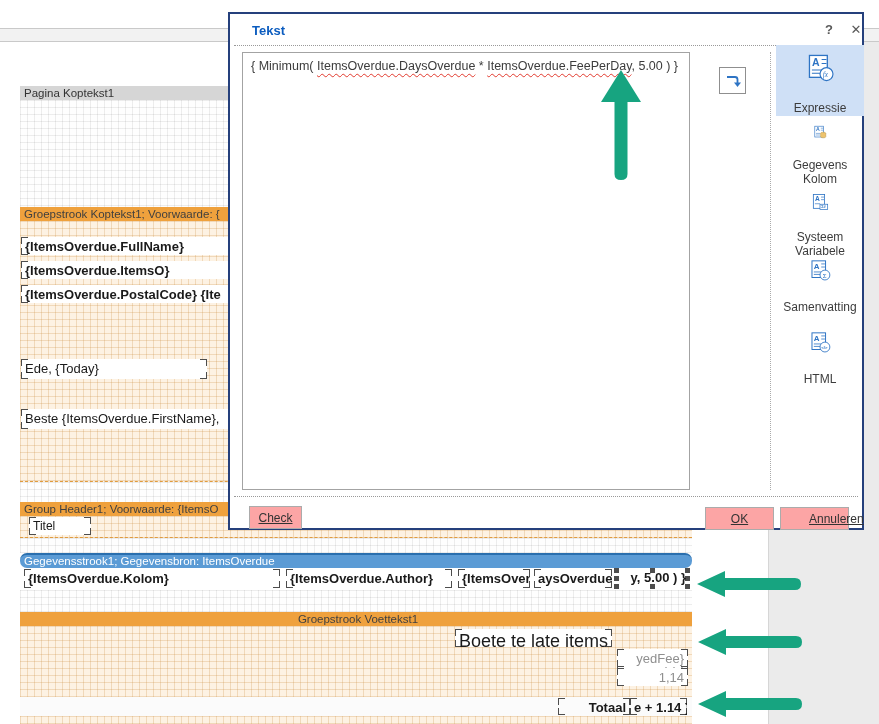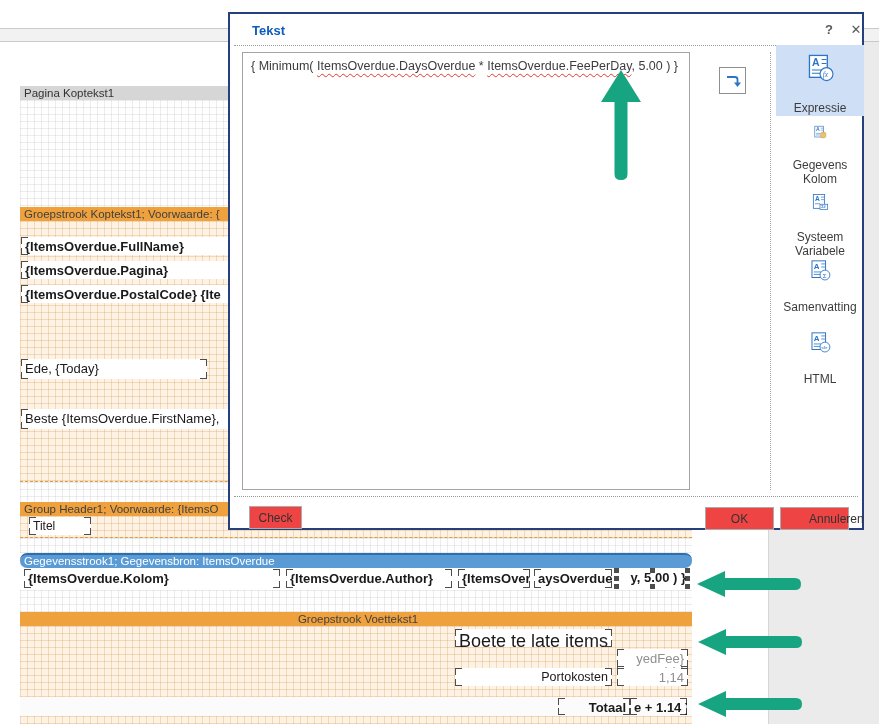--- a/index.html
+++ b/index.html
@@ -74,22 +74,22 @@
   .sb-item { position:absolute; left:0; width:88px; display:flex; flex-direction:column;
              align-items:center; text-align:center; cursor:pointer; }
   .sb-item .lbl { font-size:12px; color:#3c3c3c; line-height:1.15; margin-top:20px; }
   .sb-item.selected { background:#cfe0f6; }
   .sb0 { top:0;   height:71px; padding-top:8px; }
   .sb1 { top:80px;  height:62px; }
   .sb2 { top:148px; height:66px; }
   .sb3 { top:214px; height:56px; }
   .sb4 { top:286px; height:56px; }
 
-  .btn { position:absolute; height:23px; background:#ef4444; border:1px solid #ababab;
-         font-size:12px; color:#333; font-family:"Liberation Sans",sans-serif; cursor:pointer; }
+  .btn { position:absolute; height:23px; background:#fca5a5; border:1px solid #ababab;
+         font-size:12px; color:#333; font-family:"Liberation Sans",sans-serif; cursor:pointer;text-decoration:underline; }
   .btn-check { left:19px;  top:492px; width:53px; }
   .btn-ok    { left:475px; top:493px; width:69px; }
   .btn-cancel{ left:550px; top:493px; width:69px;padding-left:28px; }
 
   
   .arrow { position:absolute; z-index:20; }
 </style>
 </head>
 <body>
 
@@ -117,39 +117,38 @@
   <div class="band row-white" style="top:568px; height:22px; background:#fff;"></div>
 
   <div class="band grid-white" style="top:590px; height:22px;"></div>
 
   <div class="band bandhdr hdr-orange" style="top:612px;text-align:center;">Groepstrook Voettekst1</div>
   <div class="band grid-peach" style="top:626px; height:71px;"></div>
   <div class="band row-white" style="top:697px; height:19px; background:#fbfbfb;"></div>
   <div class="band grid-peach" style="top:716px; height:8px;"></div>
 
   <div class="fld b" style="left:21px; top:237px; width:290px; height:18px;">{ItemsOverdue.FullName}</div>
-  <div class="fld b" style="left:21px; top:261px; width:290px; height:18px;">{ItemsOverdue.Pagina}</div>
+  <div class="fld b" style="left:21px; top:261px; width:290px; height:18px;">{ItemsOverdue.ItemsO}</div>
   <div class="fld b" style="left:21px; top:285px; width:290px; height:18px;">{ItemsOverdue.PostalCode}  {Ite</div>
   <div class="fld" style="left:21px; top:359px; width:186px; height:20px;">Ede, {Today}</div>
   <div class="fld" style="left:21px; top:409px; width:290px; height:20px;">Beste {ItemsOverdue.FirstName},</div>
 
   <div class="fld" style="left:29px; top:517px; width:62px; height:18px; font-size:12px;">Titel</div>
 
   <div class="fld b" style="left:24px; top:569px; width:256px; height:19px;">{ItemsOverdue.Kolom}</div>
   <div class="fld b" style="left:286px; top:569px; width:166px; height:19px;">{ItemsOverdue.Author}</div>
   <div class="fld b" style="left:458px; top:569px; width:72px; height:19px;">{ItemsOverd</div>
   <div class="fld b" style="left:534px; top:569px; width:78px; height:19px;">aysOverdue}</div>
   <div class="fld b r sel" style="left:614px; top:568px; width:76px; height:21px;">y, 5.00 ) }</div>
 
   <div class="fld r" style="left:455px; top:629px; width:157px; height:18px; font-size:18px;">Boete te late items</div>
   <div class="fld r gray" style="left:617px; top:653px; width:71px; height:18px;">5.00 ) ) }</div>
 
   <div class="fld r gray" style="left:617px; top:649px; width:71px; height:18px;">yedFee}</div>
 
-  <div class="fld r" style="left:455px; top:668px; width:157px; height:18px; font-size:12.5px;">Portokosten</div>
   <div class="fld r gray" style="left:617px; top:668px; width:71px; height:18px;">1,14</div>
 
   <div class="fld b r" style="left:558px; top:698px; width:72px; height:17px; background-color:transparent;">Totaal</div>
   <div class="fld b r" style="left:630px; top:698px; width:57px; height:17px; background-color:transparent;">e + 1.14 }</div>
 
   <div class="dialog">
     <div class="dlg-title">Tekst</div>
     <div class="dlg-help">?</div>
     <div class="dlg-close">✕</div>
     <div class="dlg-hr-top"></div>

